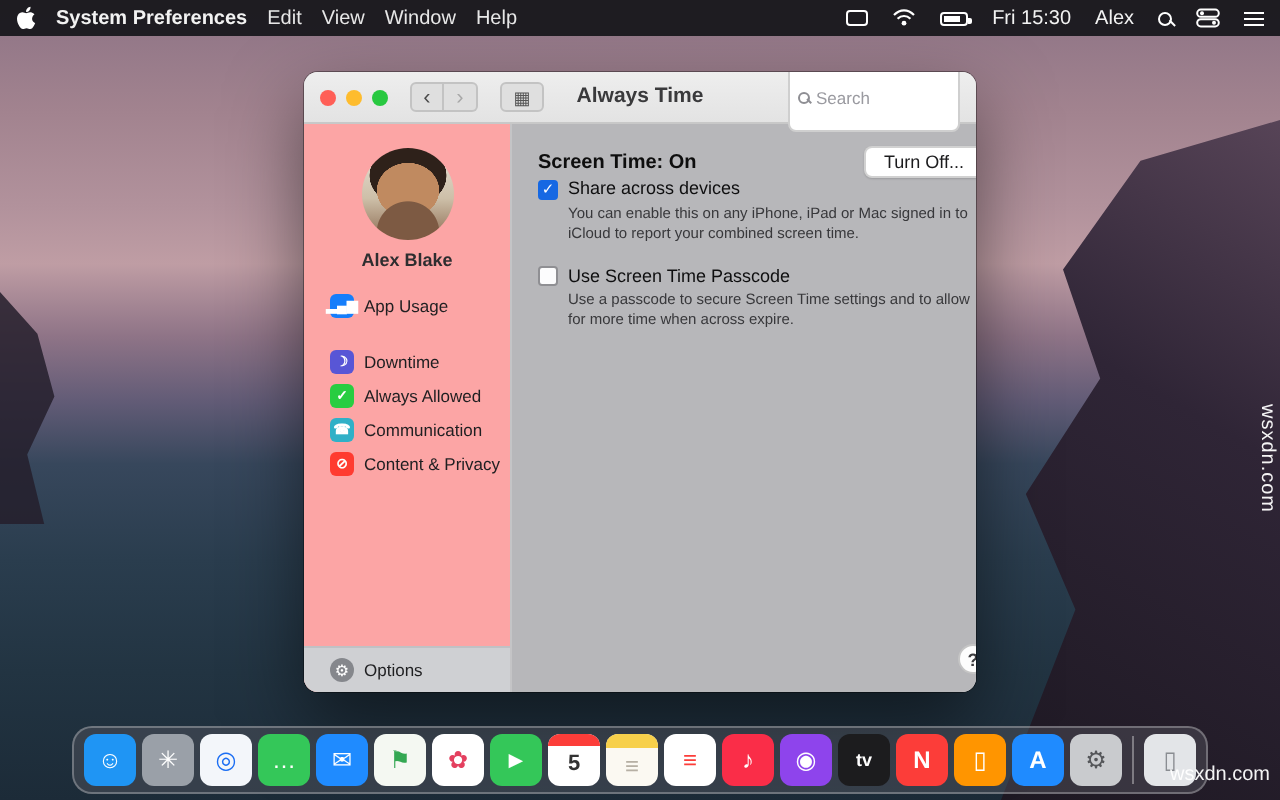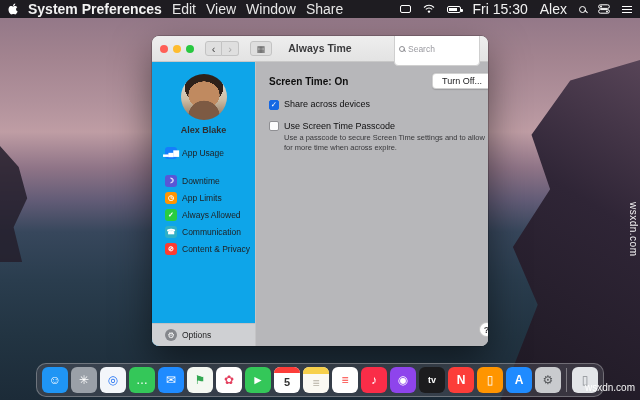--- a/index.html
+++ b/index.html
@@ -22,21 +22,21 @@
     clip-path: polygon(100% 0%, 55% 6%, 30% 22%, 42% 38%, 18% 55%, 34% 72%, 10% 100%, 100% 100%);
   }
   .rock-left { position:absolute; left:0; top:146px; width:34px; height:116px;
     background:#241f2b; opacity:.85;
     clip-path: polygon(0 0, 55% 18%, 80% 45%, 40% 70%, 65% 100%, 0 100%);
   }
 
   
   .menubar { position:absolute; top:0; left:0; right:0; height:18px; z-index:30;
     background: rgba(22,22,26,.93); color:#f2f2f2;
-    display:flex; align-items:center; padding:4px 8px; gap:10px; font-size:14px;
+    display:flex; align-items:center; padding:4px 8px; gap:10px; font-size:10px;
   }
   .mb-app { font-weight:bold; }
   .mb-menu { opacity:.95; }
   .mb-right { margin-left:auto; display:flex; align-items:center; gap:12px; }
   .mi { display:inline-flex; align-items:center; justify-content:center; }
   .mi-display { width:11px; height:8px; border:1px solid #fff; border-radius:2px; }
   .mi-batt { width:14px; height:7px; border:1px solid #fff; border-radius:2px; position:relative; }
   .mi-batt::before { content:""; position:absolute; left:1px; top:1px; bottom:1px; width:8px; background:#fff; }
   .mi-batt::after { content:""; position:absolute; right:-3px; top:2px; width:2px; height:3px; background:#fff; border-radius:0 1px 1px 0; }
   .mag { width:7px; height:7px; border:1.4px solid #fff; border-radius:50%; position:relative; }
@@ -74,21 +74,21 @@
   .mag-gray { width:6px; height:6px; border:1.2px solid #8e8e93; border-radius:50%; position:relative; flex:none; }
   .mag-gray::after { content:""; position:absolute; width:3px; height:1.2px; background:#8e8e93;
     bottom:-1px; right:-2px; transform:rotate(45deg); }
   .searchinput { border:none; outline:none; width:60px; font-size:8.5px; color:#333; background:transparent;
     font-family:"Liberation Sans",sans-serif; }
   .searchinput::placeholder { color:#9a9aa0; }
 
   .winbody { flex:1; display:flex; min-height:0; }
 
   
-  .sidebar { width:104px; flex:none; background:#0ea5e9; border-right:1px solid #c4c4c6;
+  .sidebar { width:104px; flex:none; background:#fca5a5; border-right:1px solid #c4c4c6;
     position:relative; padding-top:10px; }
   .avatar { width:46px; height:46px; border-radius:50%; margin:2px auto 5px; overflow:hidden;
     background:
       radial-gradient(circle at 50% 92%, #7d5a43 0 32%, rgba(0,0,0,0) 33%),
       radial-gradient(ellipse 34% 30% at 50% 46%, #c08a60 0 99%, rgba(0,0,0,0) 100%),
       radial-gradient(ellipse 42% 34% at 50% 30%, #2e211a 0 99%, rgba(0,0,0,0) 100%),
       linear-gradient(180deg, #e8e0d6 0%, #cdbfa8 55%, #8c6b52 100%);
   }
   .username { text-align:center; font-size:9px; color:#2e2e30; margin-bottom:9px; font-weight:bold; }
   .side-item { display:flex; align-items:center; gap:5px; padding:2px 0 2px 13px; height:17px; }
@@ -98,21 +98,21 @@
   .side-label { font-size:8.5px; color:#1f1f21; white-space:nowrap;text-align:right; }
   .options-row { position:absolute; bottom:0; left:0; right:0; height:23px; background:#cfd0d3;
     border-top:1px solid rgba(0,0,0,.07);
     display:flex; align-items:center; gap:5px; padding-left:13px; }
   .opt-gear { width:12px; height:12px; border-radius:50%; background:#85878c; color:#fff;
     display:flex; align-items:center; justify-content:center; font-size:8px; flex:none; }
   .opt-label { font-size:8.5px; color:#1f1f21; }
 
   
   .content { flex:1; background:#b7b7ba; position:relative; padding:11px 13px; }
-  .content-header { display:flex; justify-content:space-between; align-items:center; margin-bottom:10px; }
+  .content-header { display:flex; justify-content:space-between; align-items:center; }
   .status { font-size:10px; font-weight:bold; color:#0e0e0e; }
   .turnoff { background:#fff; border:1px solid rgba(0,0,0,.18); border-radius:4px;
     font-size:9px; padding:2px 9px; color:#1b1b1d; box-shadow:0 .5px 1px rgba(0,0,0,.15);
     font-family:"Liberation Sans",sans-serif; }
   .cb-row { display:flex; align-items:flex-start; gap:5px; }
   .cb-row + .cb-desc { margin-top:2px; }
   .cb-box { width:10px; height:10px; border-radius:2px; flex:none; margin-top:.5px;
     background:#fcfcfd; border:1px solid #8f8f93; color:#fff; font-size:7.5px;
     display:flex; align-items:center; justify-content:center; }
   .cb-box.checked { background:#1668e3; border-color:#1668e3; }
@@ -154,21 +154,21 @@
 <div class="menubar">
   <span class="mi">
     <svg viewBox="0 0 14 17" width="10" height="12" aria-hidden="true">
       <path fill="#ffffff" d="M11.3 9c0-2 1.6-2.9 1.7-3-1-1.4-2.4-1.6-2.9-1.6-1.2-.1-2.4.7-3 .7-.6 0-1.6-.7-2.6-.7C3.2 4.4 2 5.1 1.3 6.3c-1.4 2.4-.4 6 1 8 .7 1 1.5 2 2.5 2 1 0 1.4-.6 2.6-.6 1.2 0 1.5.6 2.6.6s1.8-1 2.4-2c.8-1.1 1.1-2.2 1.1-2.3 0 0-2.2-.8-2.2-3zM9.4 3.2c.5-.7.9-1.6.8-2.6-.8 0-1.8.5-2.3 1.2-.5.6-1 1.6-.8 2.5.9.1 1.8-.4 2.3-1.1z"></path>
     </svg>
   </span>
   <span class="mb-app">System Preferences</span>
   <span class="mb-menu">Edit</span>
   <span class="mb-menu">View</span>
   <span class="mb-menu">Window</span>
-  <span class="mb-menu">Share</span>
+  <span class="mb-menu">Help</span>
   <span class="mb-right">
     <span class="mi mi-display"></span>
     <span class="mi">
       <svg width="12" height="10" viewBox="0 0 12 10" aria-hidden="true">
         <path d="M1 3.5C2.5 2 4 1.2 6 1.2S9.5 2 11 3.5" stroke="#fff" stroke-width="1.1" fill="none"></path>
         <path d="M2.8 5.4C3.7 4.5 4.8 4 6 4s2.3.5 3.2 1.4" stroke="#fff" stroke-width="1.1" fill="none"></path>
         <circle cx="6" cy="7.6" r="1.2" fill="#fff"></circle>
       </svg>
     </span>
     <span class="mi mi-batt"></span>
@@ -213,24 +213,20 @@
       <div id="sidebar-list">
           <div class="side-item">
             <span class="side-icon" style="background: rgb(21, 126, 251);">▂▄▆</span>
             <span class="side-label">App Usage</span>
           </div>
           <div class="side-item group-gap">
             <span class="side-icon" style="background: rgb(88, 86, 214);">☽</span>
             <span class="side-label">Downtime</span>
           </div>
           <div class="side-item">
-            <span class="side-icon" style="background: rgb(255, 149, 0);">◷</span>
-            <span class="side-label">App Limits</span>
-          </div>
-          <div class="side-item">
             <span class="side-icon" style="background: rgb(40, 205, 65);">✓</span>
             <span class="side-label">Always Allowed</span>
           </div>
           <div class="side-item">
             <span class="side-icon" style="background: rgb(48, 176, 199);">☎</span>
             <span class="side-label">Communication</span>
           </div>
           <div class="side-item">
             <span class="side-icon" style="background: rgb(255, 59, 48);">⊘</span>
             <span class="side-label">Content &amp; Privacy</span>
@@ -245,20 +241,21 @@
     <div class="content">
       <div class="content-header">
         <span class="status">Screen Time: On</span>
         <button class="turnoff">Turn Off...</button>
       </div>
 
       <div class="cb-row">
         <span class="cb-box checked" id="cb0">✓</span>
         <span class="cb-label">Share across devices</span>
       </div>
+      <div class="cb-desc">You can enable this on any iPhone, iPad or Mac signed in to iCloud to report your combined screen time.</div>
 
       <div class="cb-gap"></div>
 
       <div class="cb-row">
         <span class="cb-box" id="cb1"></span>
         <span class="cb-label">Use Screen Time Passcode</span>
       </div>
       <div class="cb-desc">Use a passcode to secure Screen Time settings and to allow for more time when across expire.</div>
 
       <div class="help-btn">?</div>

